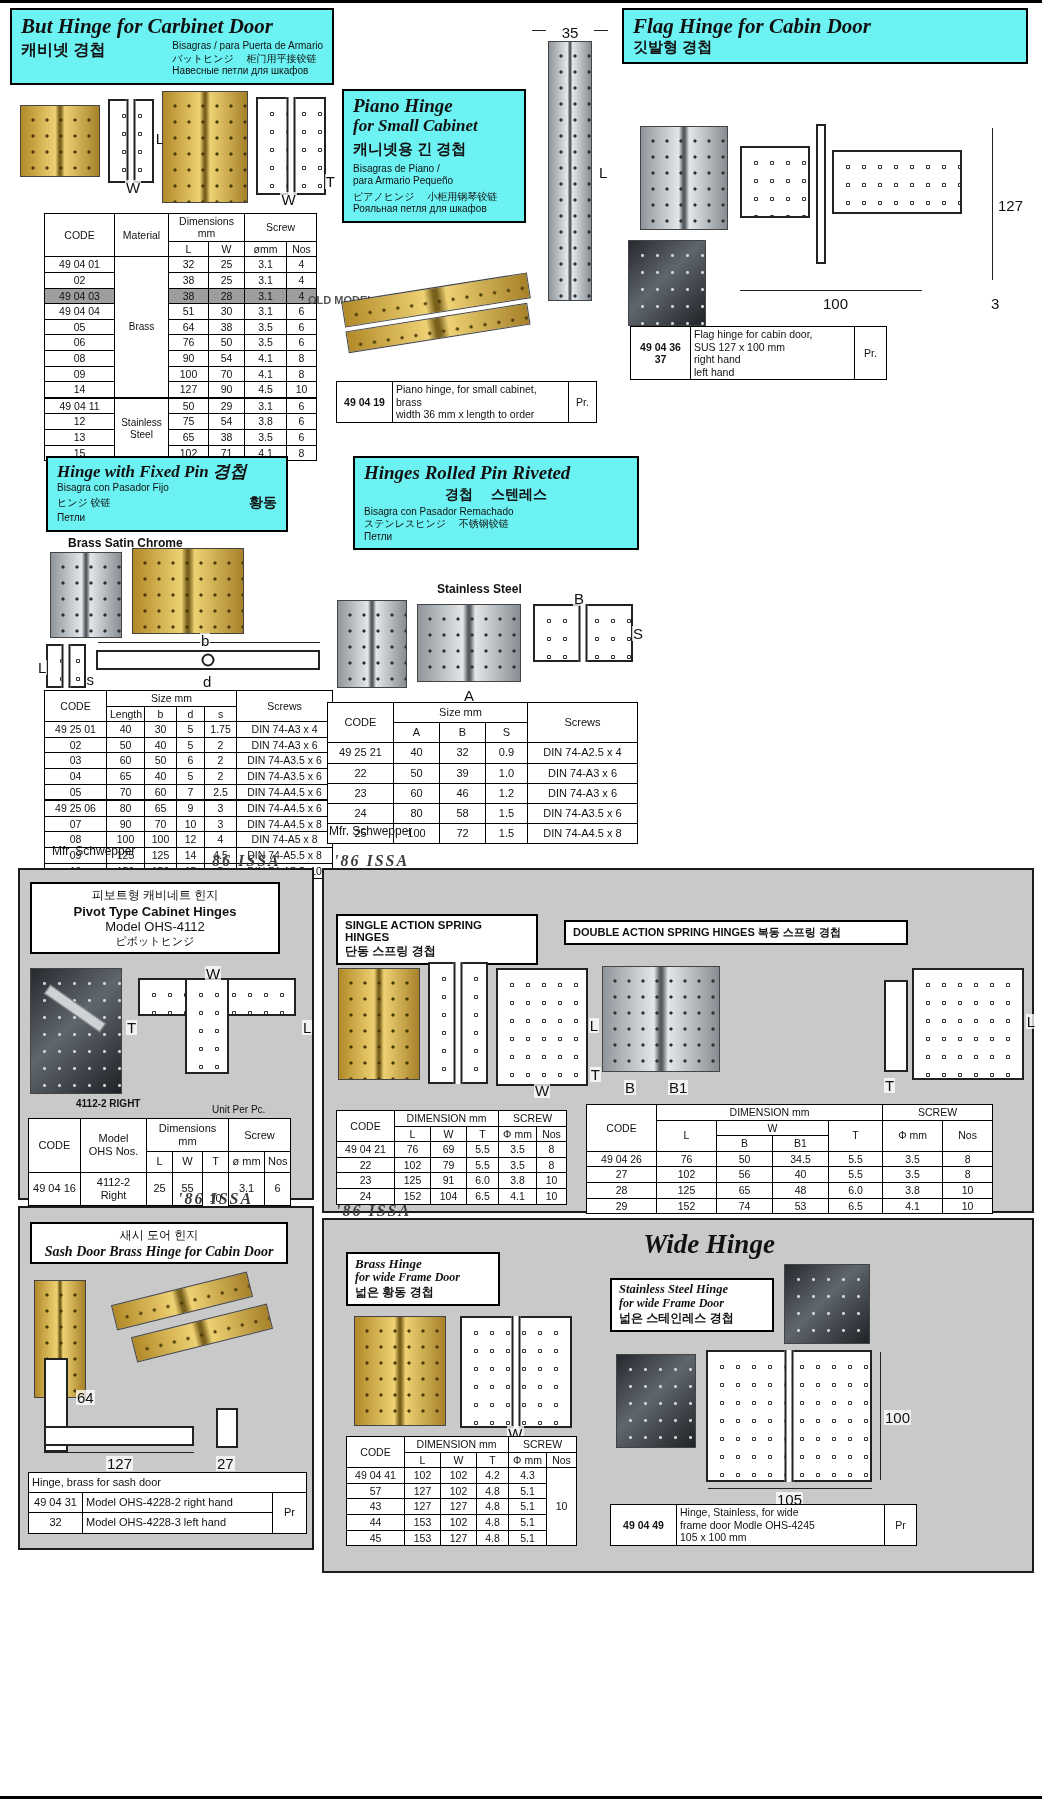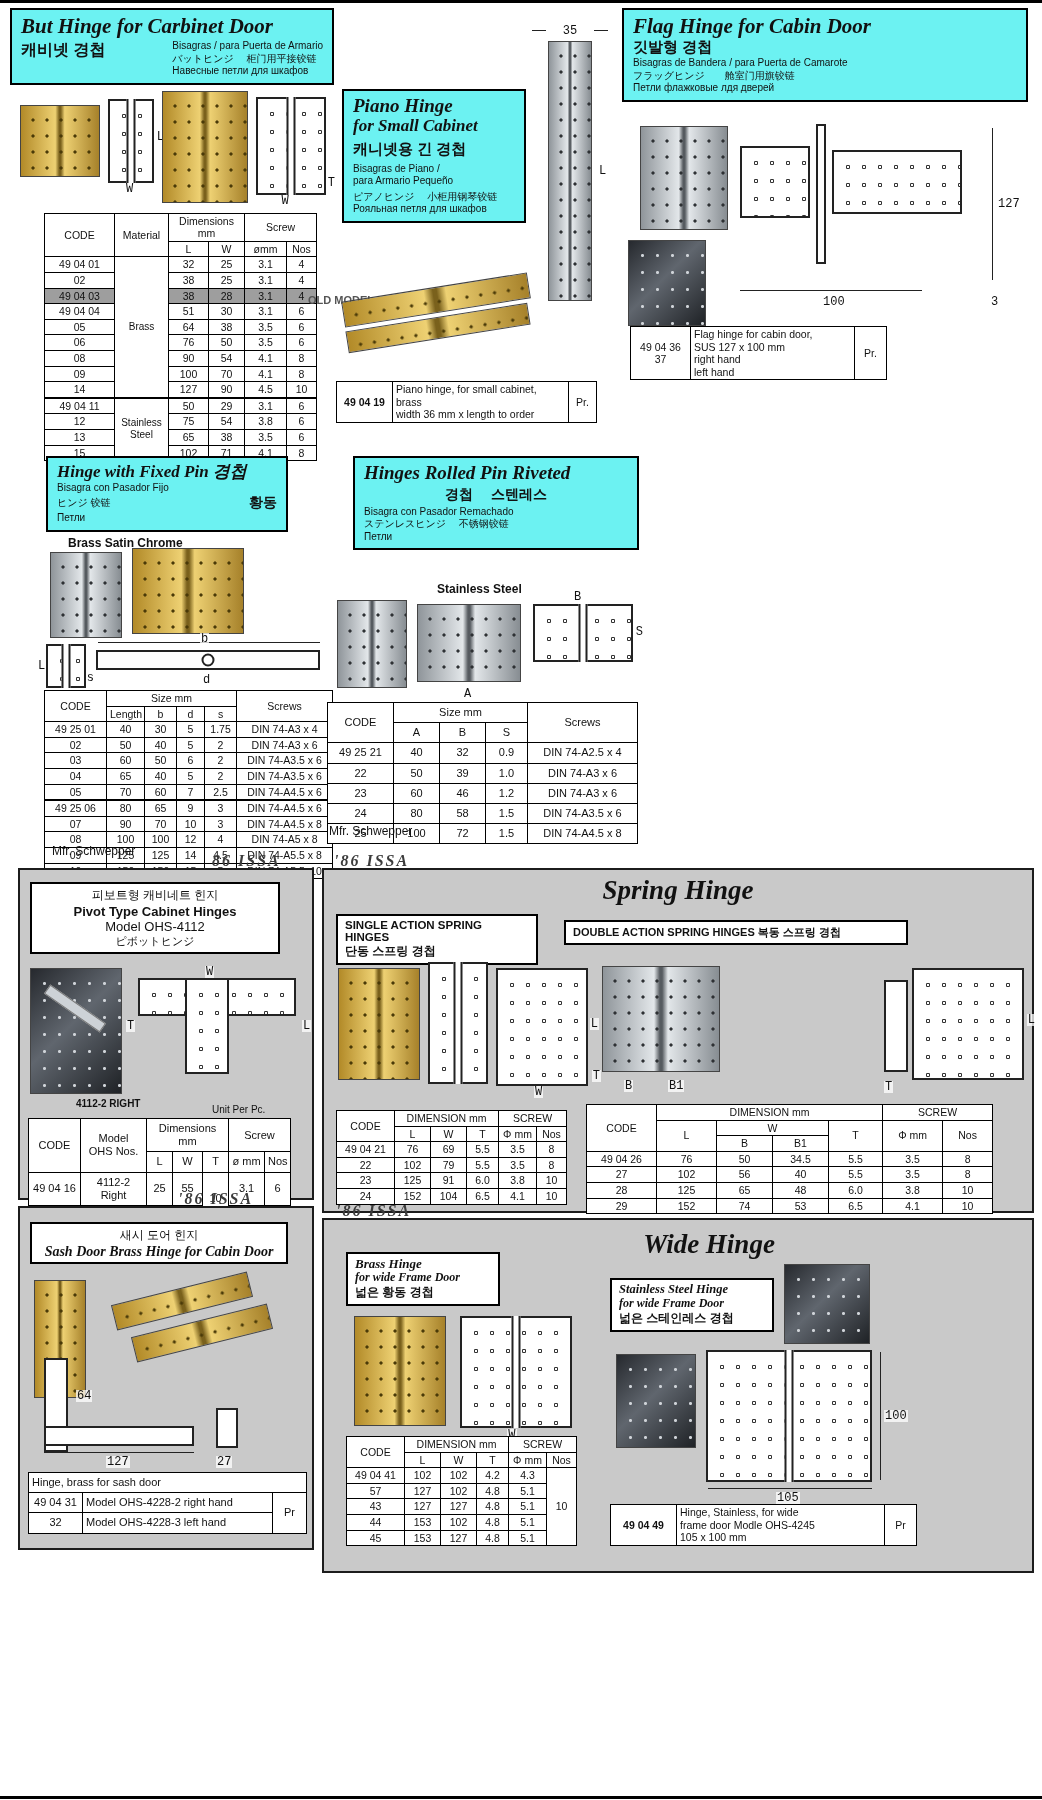--- a/index.html
+++ b/index.html
@@ -33,21 +33,21 @@
   .ph.dark{background:radial-gradient(circle,#cfd3d8 1.2px,rgba(0,0,0,0) 1.8px) 6px 6px/15px 17px repeat,
         linear-gradient(135deg,#26292e,#60666e 45%,#1f2226);}
   .dw{position:absolute;border:2px solid #222;
         background:radial-gradient(circle,rgba(0,0,0,0) 1px,#333 1.2px 2px,rgba(0,0,0,0) 2.4px) 6px 6px/16px 18px repeat,#fff;}
   .dw.nodots{background:#fff;}
   .dw .kn{position:absolute;top:-2px;bottom:-2px;left:50%;width:9px;transform:translateX(-50%);
         border-left:2px solid #222;border-right:2px solid #222;background:#fff;}
   .bar{position:absolute;border:2px solid #222;background:#fff;}
   .bar .circ{position:absolute;left:50%;top:50%;transform:translate(-50%,-50%);
         width:13px;height:13px;border:2px solid #222;border-radius:50%;background:#fff;}
-  .dim{position:absolute;font-size:12px;color:#111;line-height:1;background:rgba(255,255,255,.75);padding:0 1px;font-family:Liberation Mono, monospace;}
+  .dim{position:absolute;font-size:15px;color:#111;line-height:1;background:rgba(255,255,255,.75);padding:0 1px;}
   .dl{position:absolute;background:#222;}
   .arm{position:absolute;background:#cdd2d7;border:1px solid #777;}
   .note{position:absolute;font-size:10px;}
 </style>
 </head>
 <body>
 
 <div class="page">
   <div class="edge" style="top:0;"></div>
   <div class="edge" style="top:1796px;"></div>
@@ -233,25 +233,20 @@
         <td>Pr.</td>
       </tr>
     </tbody>
       </table>
   </section>
 
   <section id="sec-flag" style="left:622px;top:8px;width:412px;height:410px;">
     <div class="cyanbox" style="width:406px;">
       <div class="bigttl" style="font-size:21px;">Flag Hinge for Cabin Door</div>
       <div class="krline" style="font-size:15px;">깃발형 경첩</div>
-      <div class="smalllns">
-        <div>Bisagras de Bandera / para Puerta de Camarote</div>
-        <div>フラッグヒンジ　　舱室门用旗铰链</div>
-        <div>Петли флажковые лдя дверей</div>
-      </div>
     </div>
     <div class="ph steel" style="left:18px;top:118px;width:88px;height:104px;"></div>
     <div class="ph dark" style="left:6px;top:232px;width:78px;height:86px;"></div>
     <div style="position:absolute;left:118px;top:112px;width:290px;height:210px;">
       <div class="dw" style="left:0;top:26px;width:70px;height:72px;"></div>
       <div class="bar" style="left:76px;top:4px;width:10px;height:140px;"></div>
       <div class="dw" style="left:92px;top:30px;width:130px;height:64px;"></div>
       <div class="dl" style="left:252px;top:8px;width:1px;height:152px;"></div>
       <span class="dim" style="left:257px;top:78px;">127</span>
       <div class="dl" style="left:0;top:170px;width:182px;height:1px;"></div>
@@ -259,21 +254,21 @@
       <span class="dim" style="left:250px;top:176px;">3</span>
     </div>
     <table class="tb ctab" style="position:absolute;left:8px;top:318px;width:256px;">
       <colgroup>
           <col style="width:60px">
           <col style="width:164px">
           <col style="width:32px">
         </colgroup>
       <tbody>
           <tr>
-        <td style="font-weight:normal;">49 04 36
+        <td style="font-weight:bold;">49 04 36
 37</td>
         <td class="left">Flag hinge for cabin door,
 SUS 127 x 100  mm
 right hand
 left hand</td>
         <td>Pr.</td>
       </tr>
     </tbody>
       </table>
   </section>
@@ -551,21 +546,20 @@
             <td>55</td>
             <td>3.1</td>
             <td>6</td>
           </tr>
         </tbody>
     </table>
   </section>
 
   <section id="sec-spring" class="graypanel" style="left:322px;top:868px;width:712px;height:345px;">
     <div class="issa" style="top:-18px;left:10px;">'86 ISSA</div>
-    <div class="bigttl" style="position:absolute;left:0;right:0;top:6px;text-align:center;font-size:27px;">Spring Hinge</div>
     <div class="whitebox" style="position:absolute;left:12px;top:44px;width:202px;">
       <div style="font-weight:bold;font-size:11.5px;">SINGLE ACTION SPRING HINGES</div>
       <div style="font-weight:bold;font-size:12px;">단동 스프링 경첩</div>
     </div>
     <div class="whitebox" style="position:absolute;left:240px;top:50px;width:344px;">
       <div style="font-weight:bold;font-size:11px;white-space:nowrap;">DOUBLE ACTION SPRING HINGES   복동 스프링 경첩</div>
     </div>
     <div class="ph brass" style="left:14px;top:98px;width:82px;height:112px;"></div>
     <div class="dw" style="left:104px;top:92px;width:60px;height:122px;">
       <div class="kn"></div>

